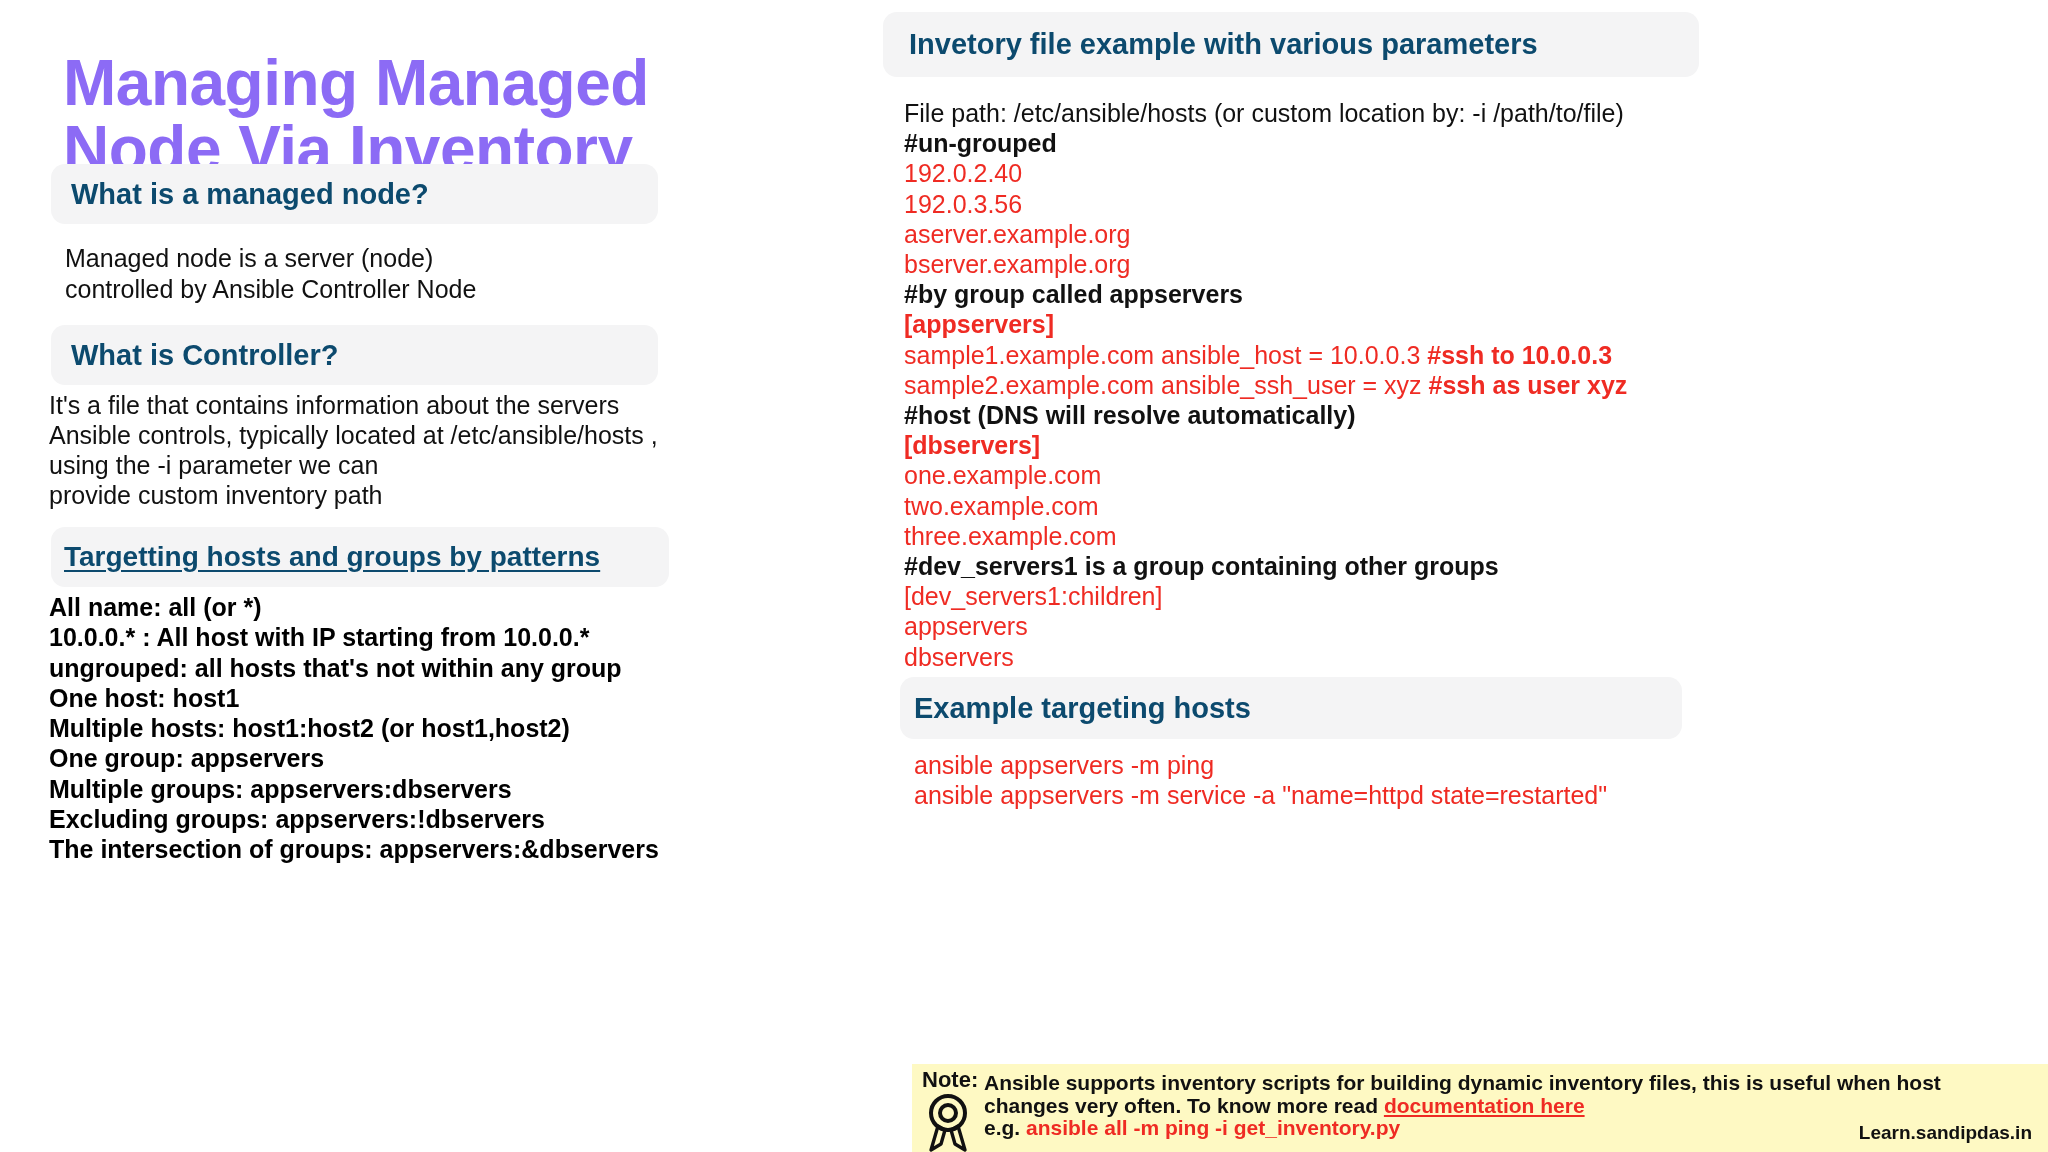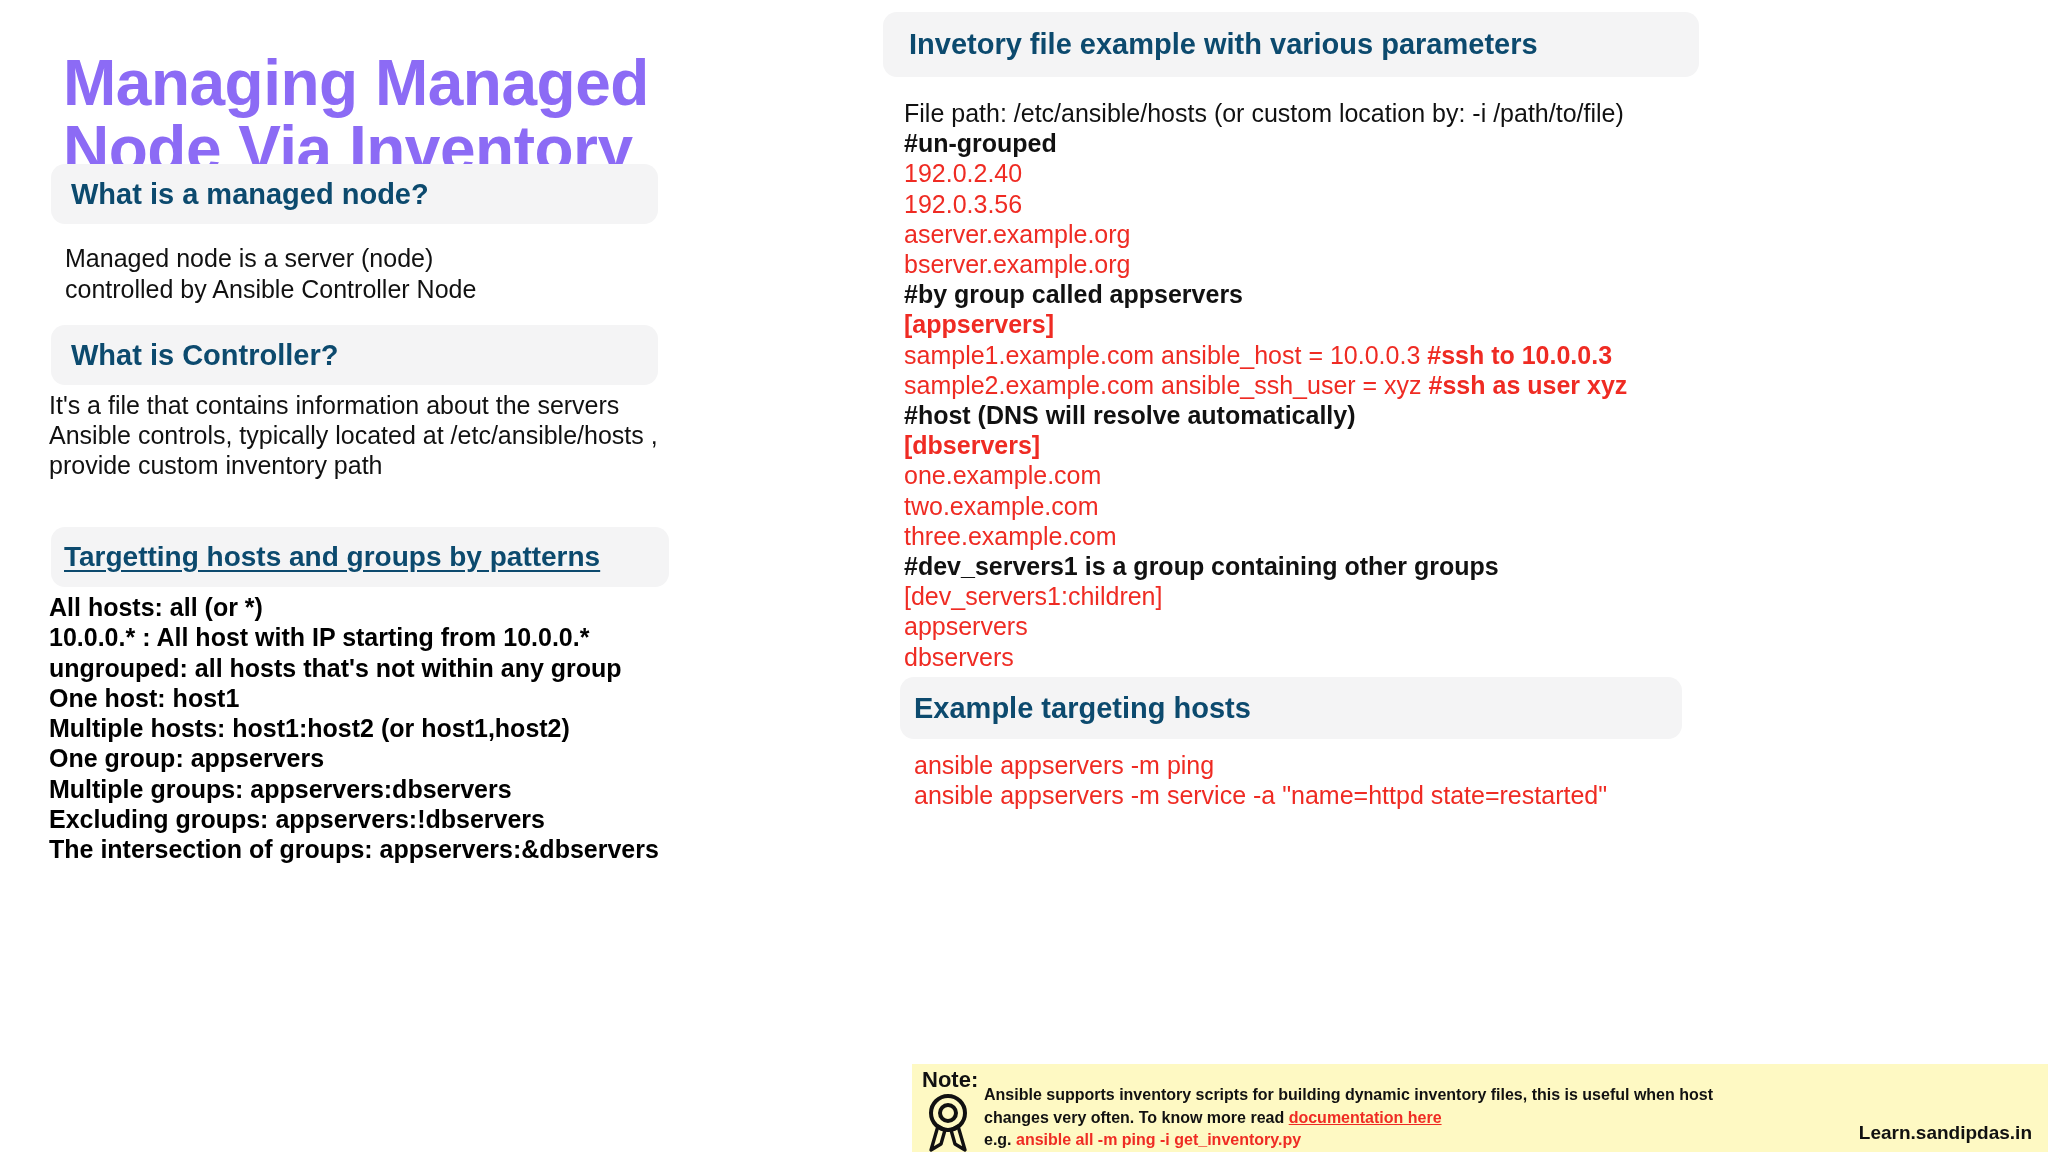--- a/index.html
+++ b/index.html
@@ -129,23 +129,23 @@
     position: absolute;
     left: 10px;
     top: 3px;
     font-size: 22px;
     font-weight: 700;
     color: #111111;
   }
   .note-body {
     position: absolute;
     left: 72px;
-    top: 20px;
+    top: 8px;
     width: 1030px;
-    font-size: 16px;
+    font-size: 21px;
     line-height: 22.5px;
     font-weight: 700;
     color: #111111;
   }
   .note-body .nline { white-space: nowrap; display: block; }
   .doc-link {
     color: #ef2b23;
     text-decoration: underline;
     font-weight: 700;
   }
@@ -188,29 +188,30 @@
       <span class="line">controlled by Ansible Controller Node</span>
     </div>
 
     <div class="pill" style="left:36px; top:325px; width:587px; height:60px; padding-left:20px;">
       <span class="pill-text" style="font-size:29px;">What is Controller?</span>
     </div>
 
     <div class="para" style="left:34px; top:390px; font-size:25px; line-height:30px;">
       <span class="line">It's a file that contains information about the servers</span>
       <span class="line">Ansible controls, typically located at /etc/ansible/hosts ,</span>
+      <span class="line"> using the -i parameter we can</span>
       <span class="line">provide custom inventory path</span>
     </div>
 
     <div class="pill" style="left:36px; top:527px; width:605px; height:60px; padding-left:13px;">
       <span class="pill-text" style="font-size:28px; text-decoration:underline; text-underline-offset:4px;text-align:center;">Targetting hosts and groups by patterns</span>
     </div>
 
     <div class="bold-list" style="left:34px; top:592px; font-size:25px; line-height:30.3px;">
-      <span class="line">All hosts:  all (or *)</span>
+      <span class="line">All name:  all (or *)</span>
       <span class="line">10.0.0.* : All host with IP starting from  10.0.0.*</span>
       <span class="line">ungrouped: all hosts that's not within any group</span>
       <span class="line">One host: host1</span>
       <span class="line">Multiple hosts: host1:host2 (or host1,host2)</span>
       <span class="line">One group: appservers</span>
       <span class="line">Multiple groups: appservers:dbservers</span>
       <span class="line">Excluding groups: appservers:!dbservers</span>
       <span class="line">The intersection of groups: appservers:&amp;dbservers</span>
     </div>
 

